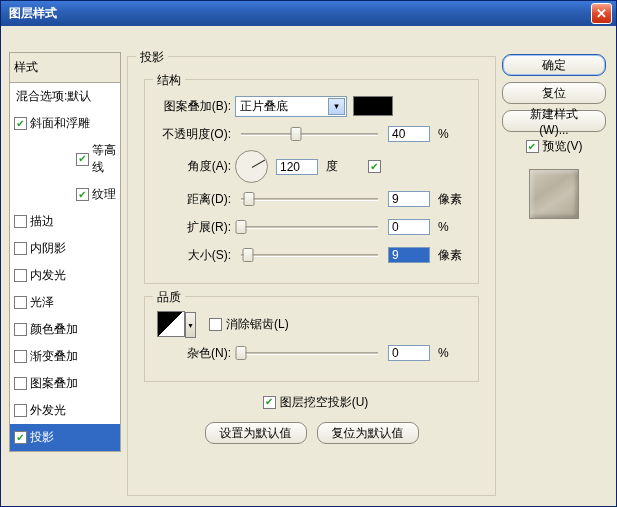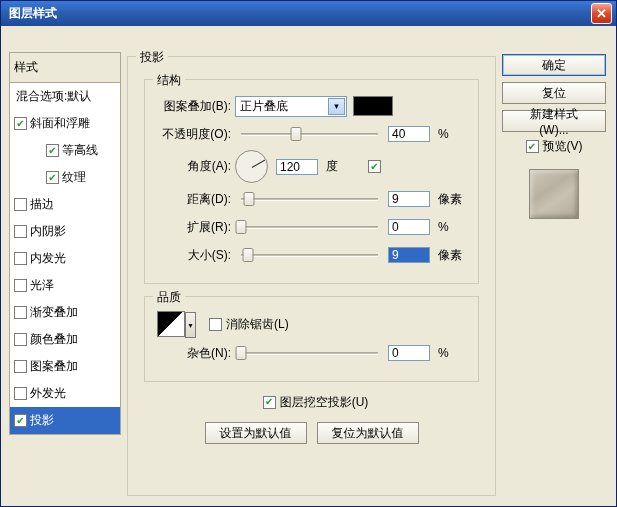--- a/index.html
+++ b/index.html
@@ -8,21 +8,21 @@
   .titlebar { height: 28px; background: linear-gradient(to bottom, #3b78d8, #2a5db0 50%, #1e4a99); color: #fff; display: flex; align-items: center; padding: 0 4px 0 8px; font-weight: bold; }
   .titlebar .title { flex: 1; }
   .close-btn { width: 21px; height: 21px; background: linear-gradient(to bottom, #f7a28a, #e04a2a 50%, #c62c0e); border: 1px solid #fff; border-radius: 3px; color: #fff; display: flex; align-items: center; justify-content: center; font-weight: bold; cursor: pointer; font-size: 13px; }
   .body { flex: 1; display: flex; padding: 10px 10px 10px 8px; gap: 2px; }
   .left-col { width: 112px; }
   .styles-label { padding: 6px 4px 6px 4px; border: 1px solid #aca899; border-bottom: none; background: #ece9d8; }
   .styles-list { border: 1px solid #aca899; background: #fff; }
   .style-item { padding: 5px 4px 5px 4px; display: flex; align-items: center; gap: 3px; cursor: pointer; }
   .style-item.selected { background: #316ac5; color: #fff; }
   .style-item.noncb { padding-left: 6px; }
-  .style-item.indent { padding-left: 36px; }
+  .style-item.indent { padding-left: 66px; }
   .cb { width: 13px; height: 13px; border: 1px solid #7a7a7a; background: #fff; display: inline-flex; align-items: center; justify-content: center; font-size: 10px; color: #21a121; flex-shrink: 0; line-height: 1; }
   .cb.checked::after { content: "✔"; }
   .mid-col { flex: 1; padding: 0 4px; }
   .fieldset { border: 1px solid #d0c8b8; border-radius: 0; padding: 10px 10px 12px 10px; margin-top: 4px; position: relative; }
   .fieldset > .legend { position: absolute; top: -8px; left: 8px; background: #ece9d8; padding: 0 4px; }
   .inner-field { margin: 12px 6px 8px 6px; }
   .row { display: flex; align-items: center; margin: 4px 0; gap: 4px; min-height: 24px; }
   .row .lbl { width: 76px; text-align: right; white-space: nowrap; }
   .dropdown { flex: 0 0 112px; height: 21px; border: 1px solid #7f9db9; background: #fff; display: flex; align-items: center; padding: 0 2px 0 4px; position: relative; }
   .dropdown .dd-btn { position: absolute; right: 1px; top: 1px; width: 17px; height: 17px; background: linear-gradient(#dbeafe,#bcd5f5); border: 1px solid #7f9db9; display: flex; align-items: center; justify-content: center; font-size: 9px; }
@@ -31,21 +31,21 @@
   .slider-track { width: 100%; height: 3px; background: #c9c2b2; border-top: 1px solid #aca899; border-bottom: 1px solid #fff; }
   .slider-thumb { position: absolute; top: 2px; width: 11px; height: 14px; background: linear-gradient(#fafaf6,#e7e3d6); border: 1px solid #8e8b7d; border-radius: 2px; transform: translateX(-50%); }
   .ip { width: 42px; height: 16px; border: 1px solid #7f9db9; background: #fff; padding: 0 3px; display: flex; align-items: center; }
   .unit { width: 30px; margin-left: 4px; }
   .angle-dial { width: 33px; height: 33px; border: 1px solid #8e8b7d; border-radius: 50%; background: #f2efe6; position: relative; margin-right: 4px; }
   .angle-dial::after { content: ""; position: absolute; width: 15px; height: 1px; background: #333; top: 50%; left: 50%; transform-origin: left center; transform: rotate(-30deg); }
   .inline-cb { display: inline-flex; align-items: center; gap: 4px; margin-left: 8px; }
   .contour-sw { width: 28px; height: 26px; border: 1px solid #7a7a7a; background: linear-gradient(135deg,#000 0 50%,#fff 50% 100%); display: inline-block; margin-left: 2px; position: relative; }
   .contour-sw .dd { position:absolute; right:-12px; top:0; width:11px; height:26px; border:1px solid #7a7a7a; background:linear-gradient(#f4f2ea,#ddd8c7); display:flex;align-items:center;justify-content:center;font-size:8px;}
   .btn-row { display: flex; gap: 10px; justify-content: center; margin-top: 8px; }
-  .btn { height: 22px; padding: 0 14px; background: linear-gradient(#fdfdfb,#eae7da); border: 1px solid #8e8b7d; border-radius: 0; cursor: pointer; display: inline-flex; align-items: center; }
+  .btn { height: 22px; padding: 0 14px; background: linear-gradient(#fdfdfb,#eae7da); border: 1px solid #8e8b7d; border-radius: 9px; cursor: pointer; display: inline-flex; align-items: center; }
   .right-col { width: 104px; display: flex; flex-direction: column; gap: 6px; align-items: stretch; padding-top: 2px;}
   .right-col .btn { justify-content: center; }
   .btn.default { border: 1px solid #2a5db0; box-shadow: inset 0 0 0 1px #9ec2f3; }
   .preview-cb { display: flex; align-items: center; gap: 4px; justify-content: center; margin-top: 0; }
   .preview-sw { width: 50px; height: 50px; background: linear-gradient(145deg,#cfc9bb,#b8b1a0 40%,#c9c2b2 60%,#b0a998); border: 1px solid #8e8b7d; margin: 8px auto 0; box-shadow: inset 2px 2px 4px rgba(255,255,255,.4), inset -2px -2px 4px rgba(0,0,0,.25); }
 </style>
 </head>
 <body>
 
 <div class="window">
@@ -84,25 +84,25 @@
           <div class="style-item">
             <span class="cb"></span>
             <span>内发光</span>
           </div>
           <div class="style-item">
             <span class="cb"></span>
             <span>光泽</span>
           </div>
           <div class="style-item">
             <span class="cb"></span>
+            <span>颜色叠加</span>
+          </div>
+          <div class="style-item">
+            <span class="cb"></span>
             <span>渐变叠加</span>
-          </div>
-          <div class="style-item">
-            <span class="cb"></span>
-            <span>颜色叠加</span>
           </div>
           <div class="style-item">
             <span class="cb"></span>
             <span>图案叠加</span>
           </div>
           <div class="style-item">
             <span class="cb"></span>
             <span>外发光</span>
           </div>
           <div class="style-item selected">

